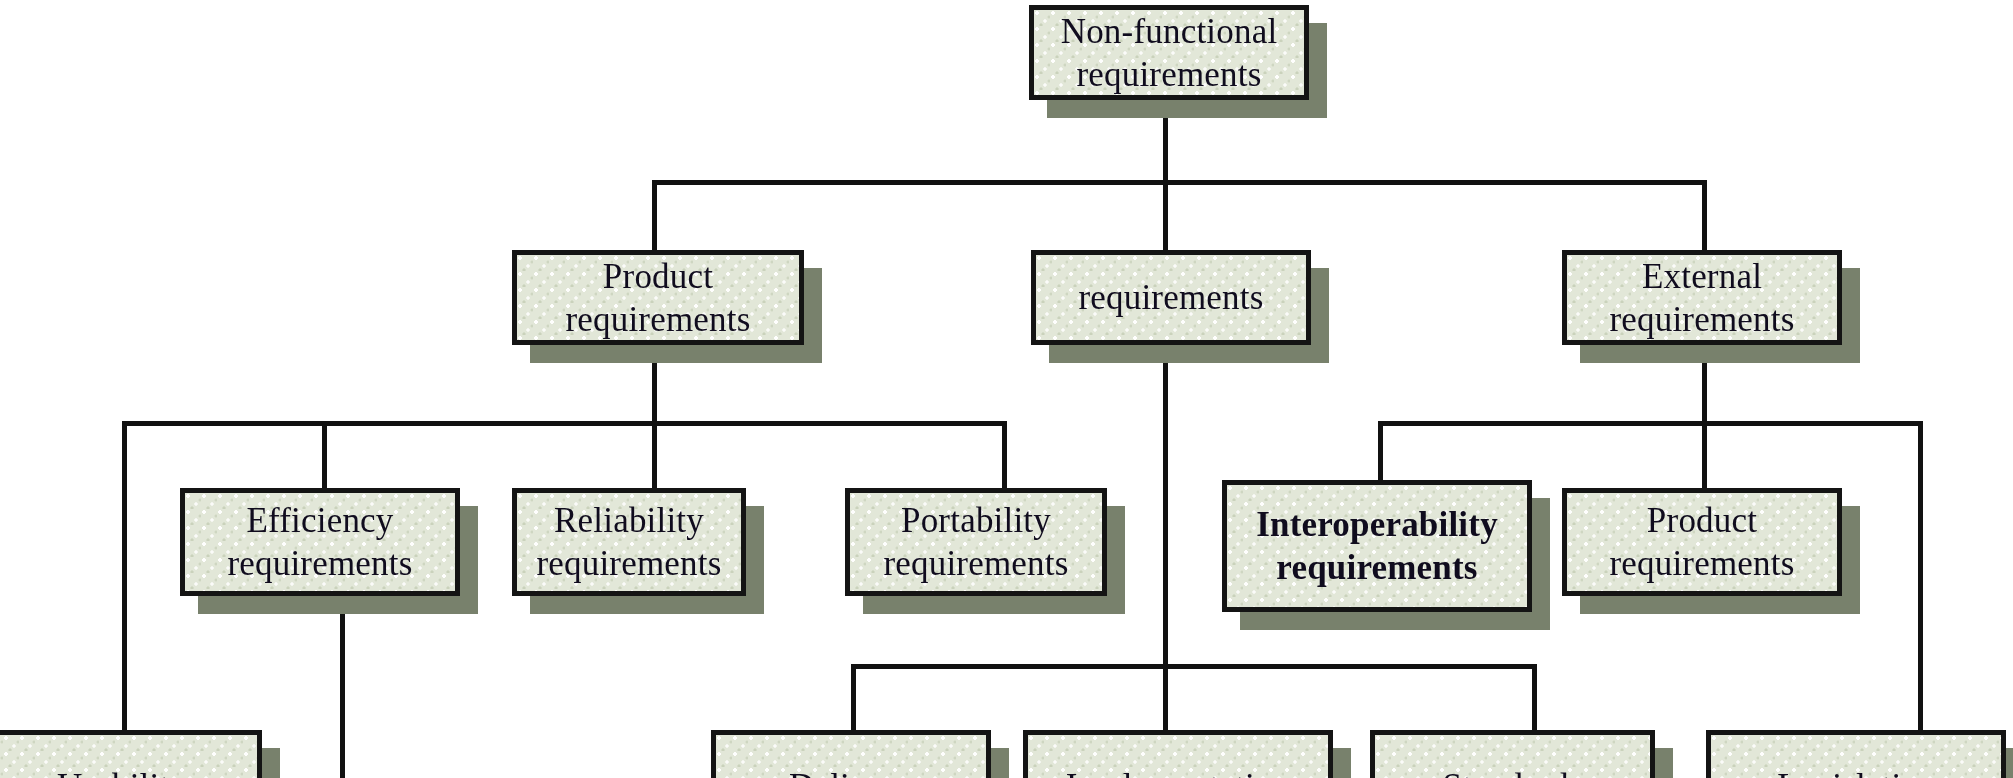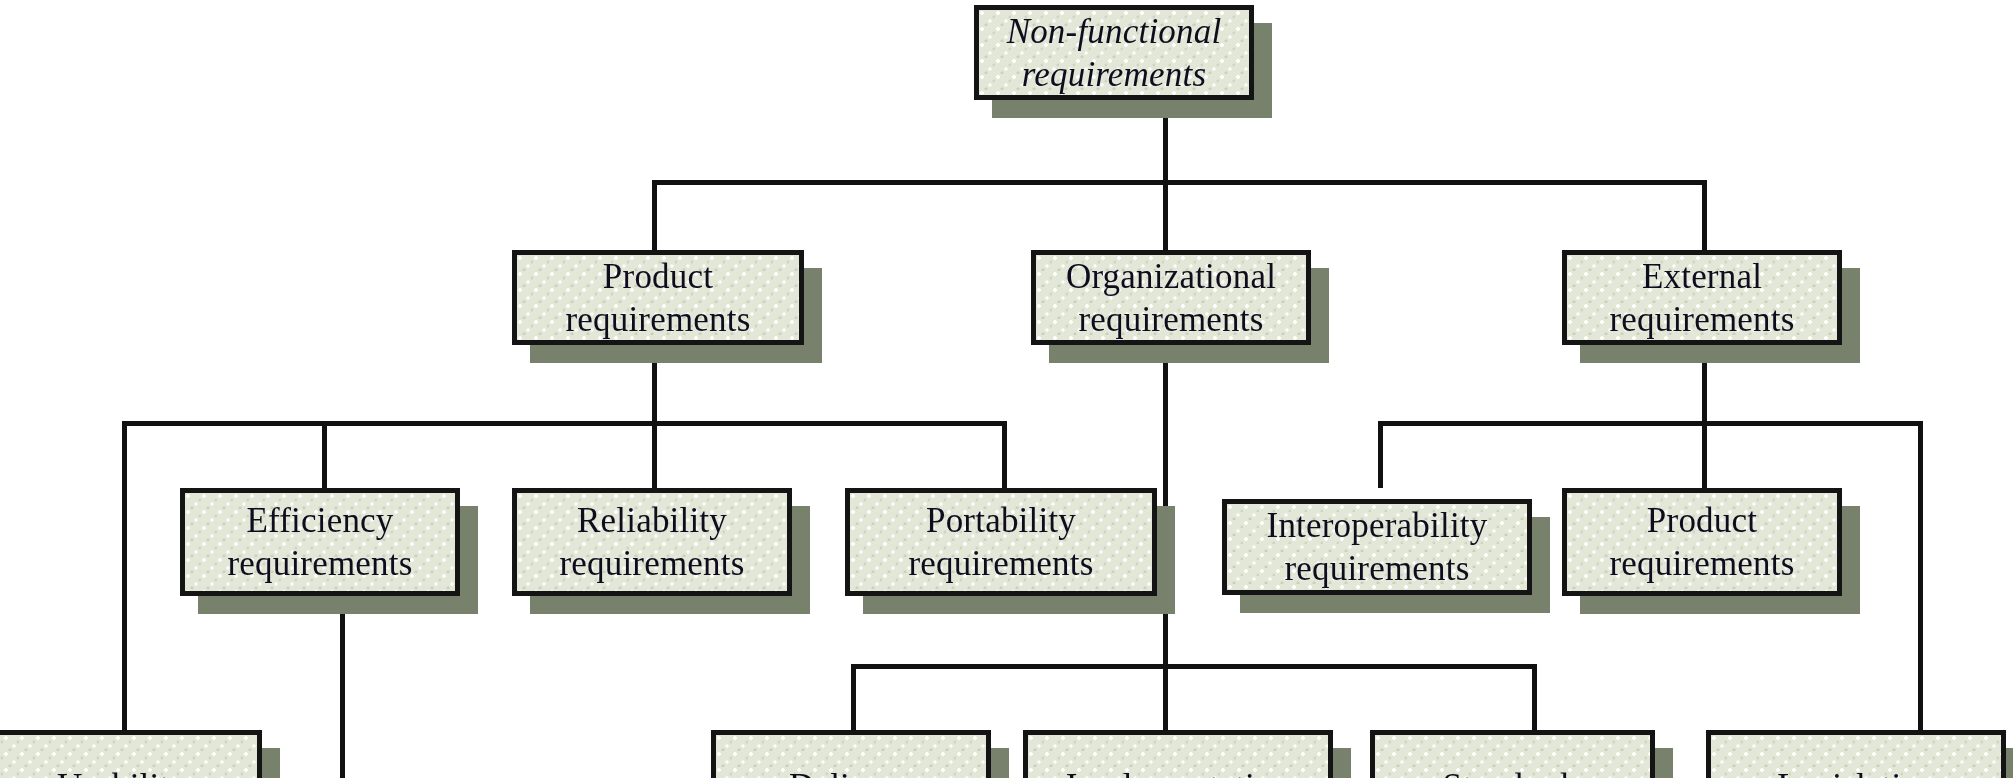--- a/index.html
+++ b/index.html
@@ -100,77 +100,76 @@
 
   <div class="conn h" style="left:1378px; top:421px; width:545px;"></div>
   <div class="conn v" style="left:1378px; top:421px; height:67px;"></div>
 
   <div class="conn v" style="left:1918px; top:421px; height:311px;"></div>
 
   <div class="conn h" style="left:851px; top:664px; width:686px;"></div>
   <div class="conn v" style="left:851px; top:664px; height:68px;"></div>
   <div class="conn v" style="left:1532px; top:664px; height:68px;"></div>
 
-  <div class="node" style="left:974px; top:5px; width:280px; height:95px;font-style:italic;">
+  <div class="node" style="left:1029px; top:5px; width:280px; height:95px;">
     <div class="shadow"></div>
     <div class="boxface">
       <div class="line1">Non-functional</div>
       <div class="line2">requirements</div>
     </div>
   </div>
 
   <div class="node" style="left:512px; top:250px; width:292px; height:95px;">
     <div class="shadow"></div>
     <div class="boxface">
       <div class="line1">Product</div>
       <div class="line2">requirements</div>
     </div>
   </div>
 
   <div class="node" style="left:1031px; top:250px; width:280px; height:95px;">
     <div class="shadow"></div>
     <div class="boxface">
-      <div class="line1">Organizational</div>
       <div class="line2">requirements</div>
     </div>
   </div>
 
   <div class="node" style="left:1562px; top:250px; width:280px; height:95px;">
     <div class="shadow"></div>
     <div class="boxface">
       <div class="line1">External</div>
       <div class="line2">requirements</div>
     </div>
   </div>
 
   <div class="node" style="left:180px; top:488px; width:280px; height:108px;border-radius:21px;">
     <div class="shadow"></div>
     <div class="boxface">
       <div class="line1">Efficiency</div>
       <div class="line2">requirements</div>
     </div>
   </div>
 
-  <div class="node" style="left:512px; top:488px; width:280px; height:108px;">
+  <div class="node" style="left:512px; top:488px; width:234px; height:108px;">
     <div class="shadow"></div>
     <div class="boxface">
       <div class="line1">Reliability</div>
       <div class="line2">requirements</div>
     </div>
   </div>
 
-  <div class="node" style="left:845px; top:488px; width:312px; height:108px;">
+  <div class="node" style="left:845px; top:488px; width:262px; height:108px;">
     <div class="shadow"></div>
     <div class="boxface">
       <div class="line1">Portability</div>
       <div class="line2">requirements</div>
     </div>
   </div>
 
-  <div class="node" style="left:1222px; top:499px; width:310px; height:96px;">
+  <div class="node" style="left:1222px; top:480px; width:310px; height:132px;font-weight:bold;">
     <div class="shadow"></div>
     <div class="boxface">
       <div class="line1">Interoperability</div>
       <div class="line2">requirements</div>
     </div>
   </div>
 
   <div class="node" style="left:1562px; top:488px; width:280px; height:108px;">
     <div class="shadow"></div>
     <div class="boxface">

